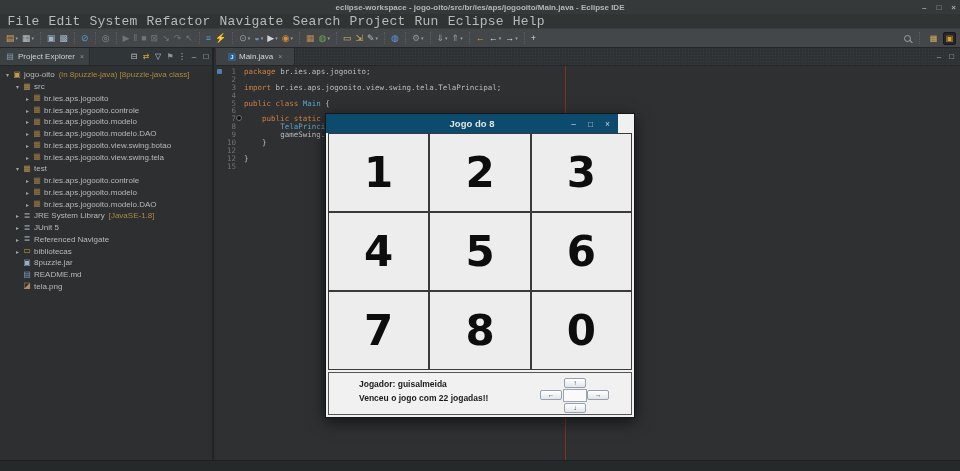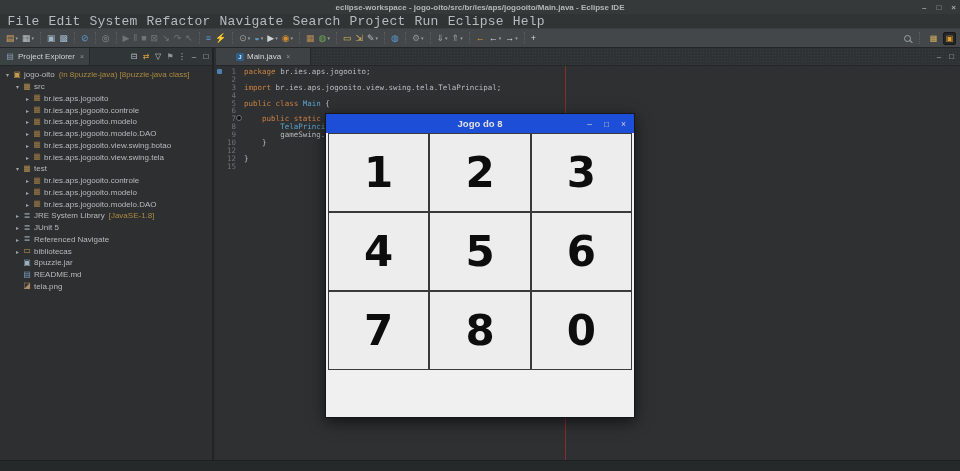--- a/index.html
+++ b/index.html
@@ -52,21 +52,21 @@
   .tree-item { height:11.75px; display:flex; align-items:center; }
   .tree-arrow { width:9px; text-align:center; color:#9aa0a4; font-size:6px; flex:none; }
   .tree-icon { width:10px; text-align:center; font-size:8px; flex:none; line-height:1; }
   .tree-label { margin-left:2px; }
   .tree-deco { margin-left:4px; color:#aa8a42; }
 
   
   .editor { position:absolute; left:216px; top:48px; right:0; bottom:11px; background:#2e3032; }
   .editor-tabbar { height:18px; background:#2e3234; border-bottom:1px solid #242729; display:flex; align-items:center;
                    background-image:radial-gradient(#393d3f 0.5px, transparent 0.6px); background-size:3px 3px; }
-  .editor-tab { height:100%; display:flex; align-items:center; gap:3px; padding:0 20px;
+  .editor-tab { height:100%; display:flex; align-items:center; gap:3px; padding:0 12px;
                 background:#3e4245; border-right:1px solid #26292a; color:#d3d7d9; font-size:8px; }
   .jfile-icon { width:8px; height:8px; background:#2d5f8a; color:#d8e8f5; font-size:6px; font-weight:bold;
                 display:flex; align-items:center; justify-content:center; border-radius:1px; }
   .editor-tab .tab-close { color:#8f9597; font-size:7px; margin-left:2px; }
   .editor-tools { margin-left:auto; display:flex; align-items:center; gap:8px; padding-right:6px;
                   color:#b6babc; font-size:8px; }
   .editor-body { position:absolute; left:0; top:18px; right:0; bottom:0; overflow:hidden; }
   .margin-line { position:absolute; left:349px; top:0; bottom:0; width:1px; background:#8b2b2b; }
   .gutter { position:absolute; left:0; top:2px; width:24px;
             font:7.5px/7.9px "DejaVu Sans Mono",monospace; color:#6f7375; text-align:right; }
@@ -81,21 +81,21 @@
   .type { color:#5aa3cc; }
   .plain { color:#b9bdc1; }
 
   
   .statusbar { position:absolute; left:0; right:0; bottom:0; height:11px; background:#26292a;
                border-top:1px solid #1d1f20; }
 
   
   .game-window { position:absolute; left:325px; top:113px; width:310px; height:305px;
                  background:#f0f0f0; border:1px solid #161616; box-shadow:0 4px 14px rgba(0,0,0,.6); }
-  .gw-titlebar { position:absolute; left:0; top:0; right:0; height:19px; background:#1d4ed8; }
+  .gw-titlebar { position:absolute; left:0; top:0; right:16px; height:19px; background:#0c4a6e; }
   .gw-title { position:absolute; left:0; right:0; top:0; height:19px; display:flex; align-items:center;
               justify-content:center; color:#e2e2e2; font-size:9.5px; font-weight:bold; }
   .gw-controls { position:absolute; right:8px; top:0; height:19px; display:flex; align-items:center; gap:12px;
                  color:#cfcfcf; font-size:8.5px; }
   .gw-grid { position:absolute; left:2px; top:19px; width:304px; height:237px;
              display:grid; grid-template-columns:repeat(3,1fr); grid-template-rows:repeat(3,1fr); }
   .gw-cell { background:#ededed; border:1px solid #3a3a3a; display:flex; align-items:center; justify-content:center;
              font-family:"DejaVu Sans",sans-serif; font-size:42px; font-weight:bold; color:#0d0d0d; }
   .gw-bottom { position:absolute; left:2px; top:258px; width:304px; height:43px;
                background:#f1f1f1; border:1px solid #555; }
@@ -363,15 +363,26 @@
         <button class="gw-cell">1</button>
         <button class="gw-cell">2</button>
         <button class="gw-cell">3</button>
         <button class="gw-cell">4</button>
         <button class="gw-cell">5</button>
         <button class="gw-cell">6</button>
         <button class="gw-cell">7</button>
         <button class="gw-cell">8</button>
         <button class="gw-cell">0</button>
       </div>
+    <div class="gw-bottom">
+      <div class="gw-player">Jogador: guisalmeida</div>
+      <div class="gw-status">Venceu o jogo com 22 jogadas!!</div>
+      <div class="arrow-pad">
+        <button class="gw-arrow-btn btn-up">↑</button>
+        <button class="gw-arrow-btn btn-left">←</button>
+        <div class="gw-center"></div>
+        <button class="gw-arrow-btn btn-right">→</button>
+        <button class="gw-arrow-btn btn-down">↓</button>
+      </div>
+    </div>
   </div>
 
 </div>
 
 </body></html>

